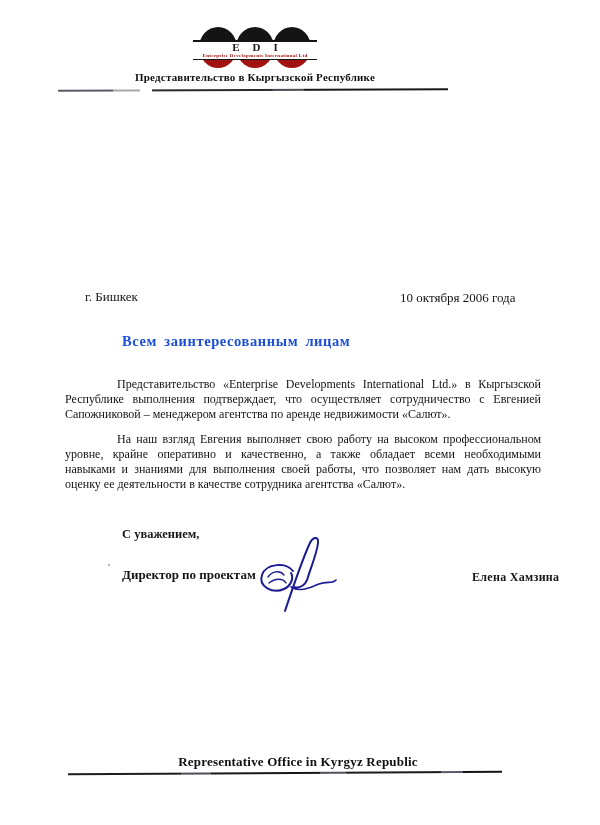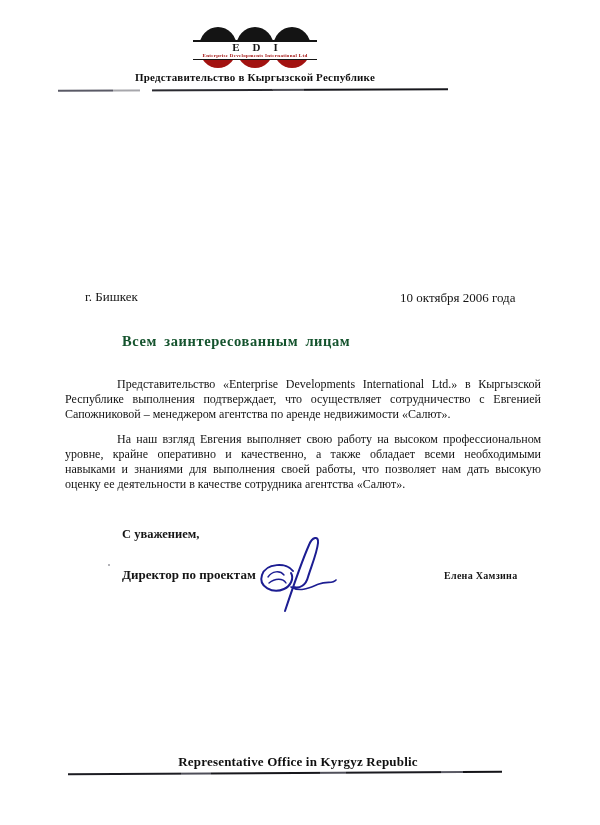--- a/index.html
+++ b/index.html
@@ -24,33 +24,33 @@
     transform:rotate(-.25deg);
     background:linear-gradient(to right,
       #5a5a66 0 14%, rgba(60,60,70,.45) 14% 21%, rgba(0,0,0,0) 21% 24%,
       #2a2a30 24% 55%, #4a4a52 55% 63%, #17171c 63% 100%);}
   
   .doc-title{position:absolute;left:130px;top:238px;width:370px;text-align:center;
     font-weight:bold;font-size:12.5px;letter-spacing:4.5px;color:#101010;}
   .city{position:absolute;left:85px;top:289px;font-size:13px;}
   .date{position:absolute;left:400px;top:290px;font-size:13px;}
   .salutation{position:absolute;left:122px;top:333px;font-weight:bold;font-size:14.5px;
-    letter-spacing:.6px;word-spacing:3px;color:#14532d;}
+    letter-spacing:.6px;word-spacing:3px;color:#1d4ed8;}
   
   .body-text{position:absolute;left:65px;top:377px;width:476px;font-size:12px;
     line-height:15px;color:#131313;}
   .para{margin:0;}
   .para + .para{margin-top:10px;}
   .jline{text-align:justify;text-align-last:justify;}
   .jline:first-child{text-indent:52px;}
   .jlast{text-align-last:left;}
   
   .closing{position:absolute;left:122px;top:527px;font-weight:bold;font-size:12.5px;text-align:right;}
   .signer-title{position:absolute;left:122px;top:567px;font-weight:bold;font-size:13px;}
-  .signer-name{position:absolute;left:444px;top:570px;font-weight:bold;font-size:10px;letter-spacing:.3px;}
+  .signer-name{position:absolute;left:472px;top:570px;font-weight:bold;font-size:12px;letter-spacing:.3px;}
   .sig{position:absolute;left:253px;top:533px;}
   
   .footer-title{position:absolute;left:98px;top:754px;width:400px;text-align:center;
     font-weight:bold;font-size:13px;letter-spacing:.2px;color:#101010;}
   .rule-bottom{position:absolute;left:68px;top:772px;width:434px;height:2px;
     transform:rotate(-.3deg);
     background:linear-gradient(to right,
       #1c1c22 0 26%, #4e4e58 26% 33%, #17171c 33% 58%, #50505a 58% 64%,
       #1a1a20 64% 86%, #5a5a64 86% 91%, #141418 91% 100%);}
   .speck{position:absolute;left:108px;top:564px;width:2px;height:2px;background:#9a9aa0;border-radius:50%;}

